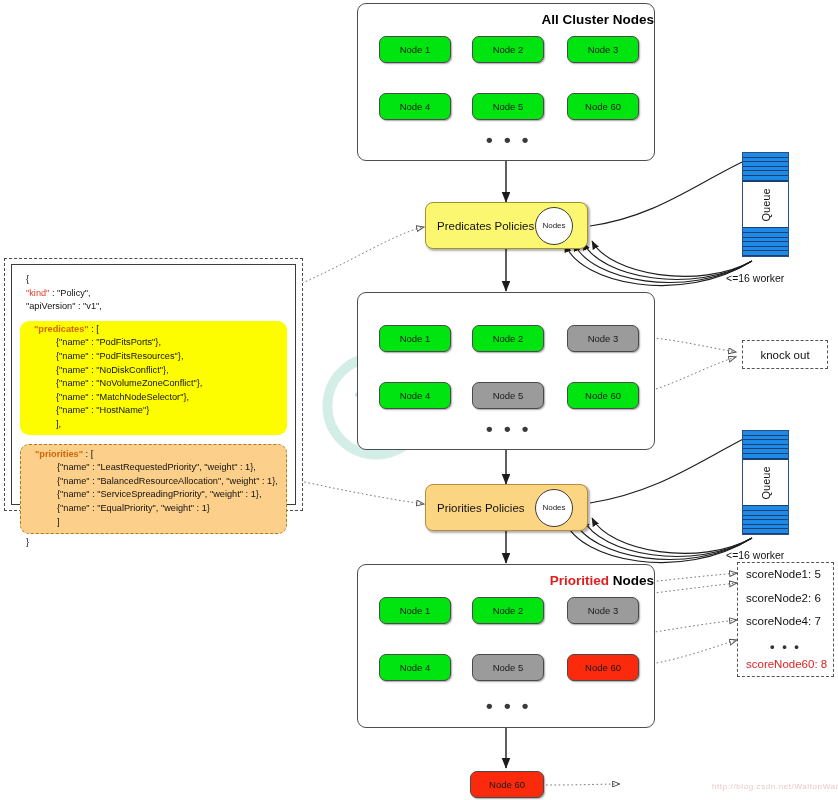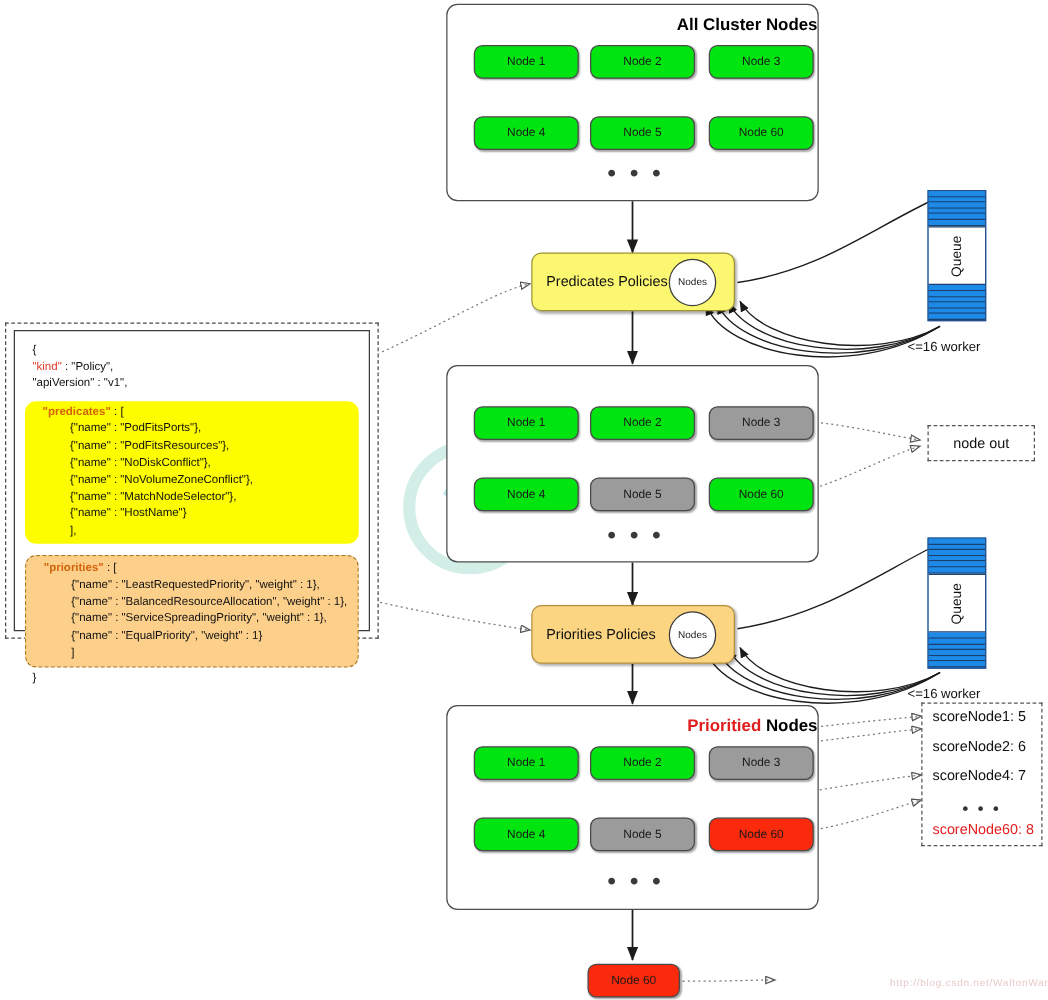--- a/index.html
+++ b/index.html
@@ -64,21 +64,21 @@
     text-align: right;
     font-size: 13.5px;
     font-weight: bold;
     color: #000;
   }
   .group-title .hl { color: #e02020; }
 
   
   .node {
     position: absolute;
-    width: 84px; height: 27px;
+    width: 72px; height: 27px;
     border-radius: 7px;
     border: 1.4px solid #4a4a4a;
     display: flex; align-items: center; justify-content: center;
     font-size: 9.5px;
     color: #1a1a1a;
     box-shadow: 1px 1px 1.5px rgba(0,0,0,.35);
   }
   .node.green { background: #00e510; }
   .node.gray  { background: #9b9b9b; }
   .node.red   { background: #fc2a0d; }
@@ -343,21 +343,21 @@
     <div class="node gray" style="left:114px; top:89px;">
       <span>Node 5</span>
       </div>
     <div class="node green" style="left:209px; top:89px;">
       <span>Node 60</span>
       </div>
     <div class="ellipsis" style="left:128px; top:126px;">• • •</div>
   </div>
 
   <div class="callout" style="left:742px; top:340px; width:86px; height:29px;">
-    <span>node out</span>
+    <span>knock out</span>
   </div>
 
   <div class="policy priorities" style="left:425px; top:484px;">
     <span class="p-label">Priorities Policies</span>
     <span class="nodes-circle">
       <span>Nodes</span>
     </span>
   </div>
 
   <div class="queue" style="left:742px; top:430px;">

